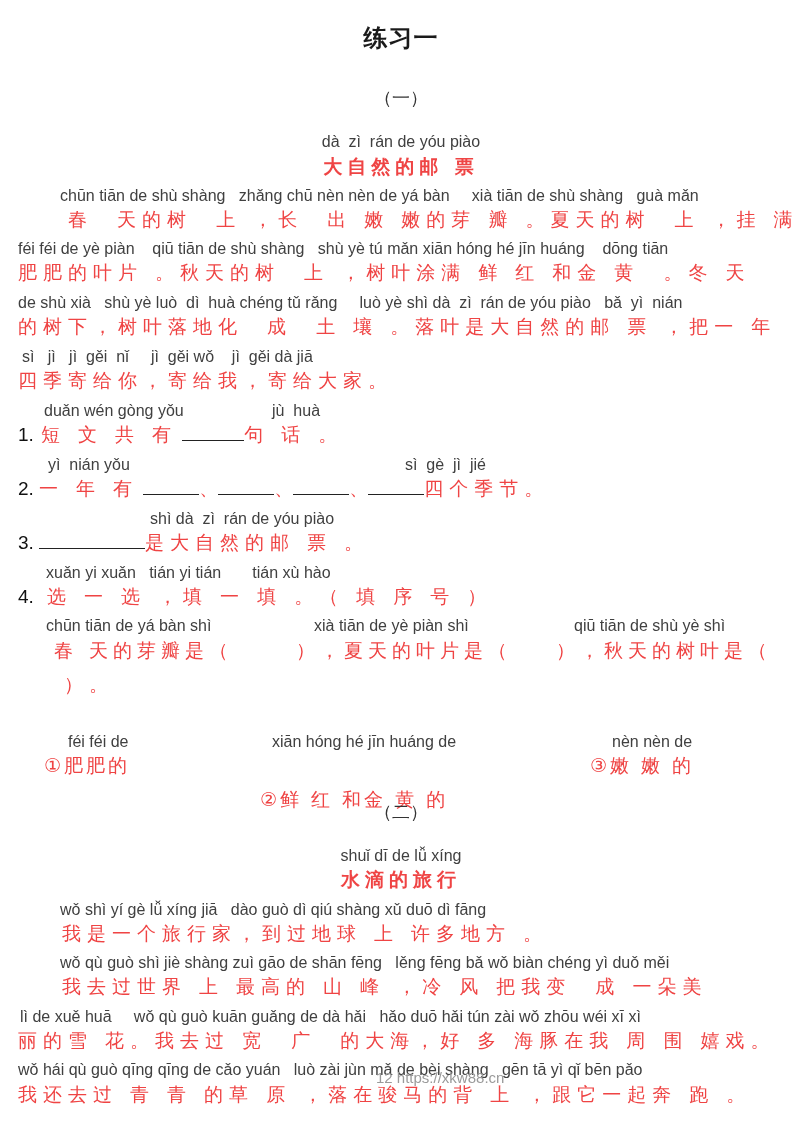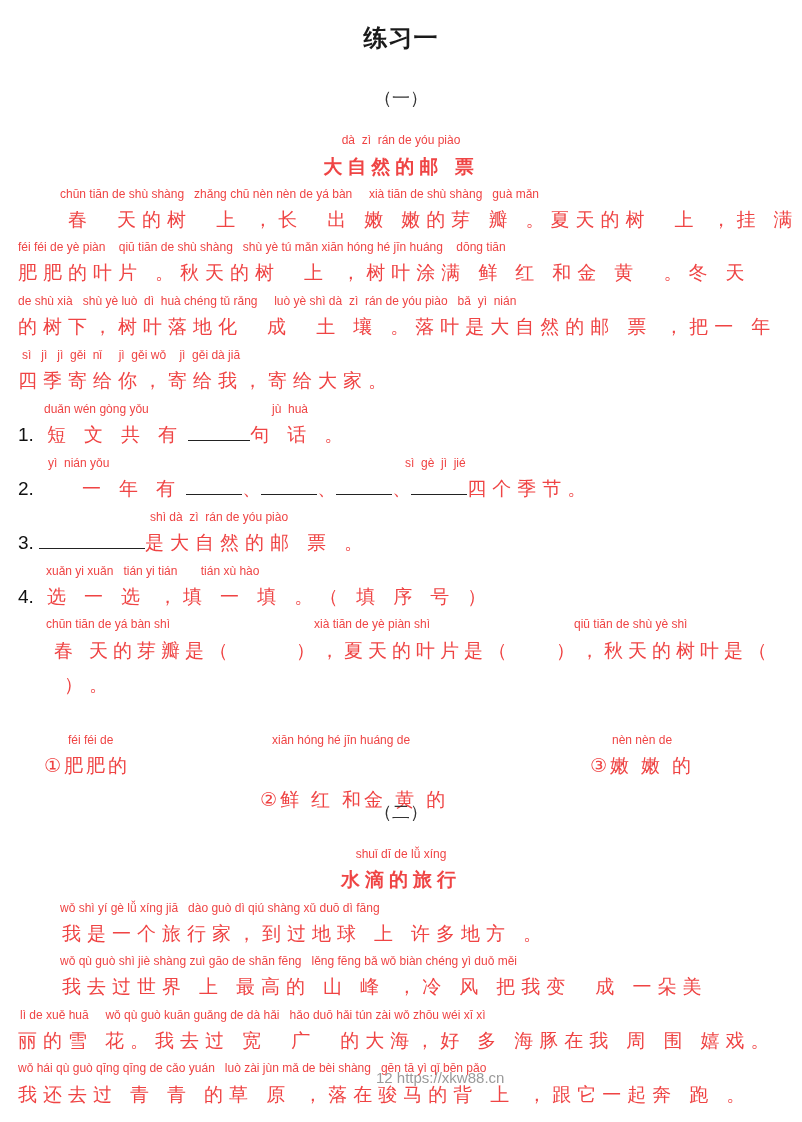--- a/index.html
+++ b/index.html
@@ -10,22 +10,22 @@
     }
     .title {
       position: absolute; top: 22px; left: 0; width: 802px; text-align: center;
       font-family: "DejaVu Serif", serif; font-weight: bold; font-size: 24px; letter-spacing: 1px;
     }
     .section {
       position: absolute; left: 0; width: 802px; text-align: center;
       font-family: "DejaVu Serif", serif; font-size: 18px; color: #333;
     }
     .py {
-      position: absolute; font-family: "Liberation Sans", sans-serif; font-size: 12px;
-      color: #ef4444; white-space: pre; letter-spacing: 0px;
+      position: absolute; font-family: "Liberation Sans", sans-serif; font-size: 16px;
+      color: #404040; white-space: pre; letter-spacing: 0px;
     }
     .hz {
       position: absolute; font-family: "DejaVu Sans", sans-serif; font-size: 19px;
       color: #ef4444; white-space: pre; letter-spacing: 6px;
     }
     .hz.bold { font-weight: bold; font-size: 19px; letter-spacing: 5px; }
     .center { left: 0; width: 802px; text-align: center; }
     .num { font-family: "Liberation Sans", sans-serif; font-size: 19px; color: #111; }
     .blank { display: inline-block; border-bottom: 1.5px solid #222; height: 18px; vertical-align: baseline; }
     .watermark {
@@ -52,29 +52,29 @@
 <div class="py" style="left:18px; top:294px;">de shù xià   shù yè luò  dì  huà chéng tǔ rǎng     luò yè shì dà  zì  rán de yóu piào   bǎ  yì  nián</div>
 <div class="hz" style="left:18px; top:314px;">的树下，树叶落地化  成  土 壤 。落叶是大自然的邮 票 ，把一 年</div>
 
 <div class="py" style="left:22px; top:348px;">sì   jì   jì  gěi  nǐ     jì  gěi wǒ    jì  gěi dà jiā</div>
 <div class="hz" style="left:18px; top:368px;">四季寄给你，寄给我，寄给大家。</div>
 
 <div class="py" style="left:44px; top:402px;">duǎn wén gòng yǒu</div>
 <div class="py" style="left:272px; top:402px;">jù  huà</div>
 <div style="position:absolute; left:18px; top:422px; white-space:nowrap;">
   <span class="num">1.</span>
-  <span class="hz" style="position:static; margin-left:8px;">短 文 共 有</span>
+  <span class="hz" style="position:static; margin-left:2px;">短 文 共 有</span>
   <span class="blank" style="width:62px;"></span><span class="hz" style="position:static;">句 话 。</span>
 </div>
 
 <div class="py" style="left:48px; top:456px;">yì  nián yǒu</div>
 <div class="py" style="left:405px; top:456px;">sì  gè  jì  jié</div>
 <div style="position:absolute; left:18px; top:476px; white-space:nowrap;">
   <span class="num">2.</span>
-  <span class="hz" style="position:static;margin-left:43px;">一 年 有</span>
+  <span class="hz" style="position:static;">一 年 有</span>
   <span class="blank" style="width:56px;"></span><span class="hz" style="position:static; letter-spacing:0;">、</span><span class="blank" style="width:56px;"></span><span class="hz" style="position:static; letter-spacing:0;">、</span><span class="blank" style="width:56px;"></span><span class="hz" style="position:static; letter-spacing:0;">、</span><span class="blank" style="width:56px;"></span><span class="hz" style="position:static;">四个季节。</span>
 </div>
 
 <div class="py" style="left:150px; top:510px;">shì dà  zì  rán de yóu piào</div>
 <div style="position:absolute; left:18px; top:530px; white-space:nowrap;">
   <span class="num">3.</span>
   <span class="blank" style="width:106px;"></span><span class="hz" style="position:static;text-align:right;">是大自然的邮 票 。</span>
 </div>
 
 <div class="py" style="left:46px; top:564px;">xuǎn yi xuǎn   tián yi tián       tián xù hào</div>

